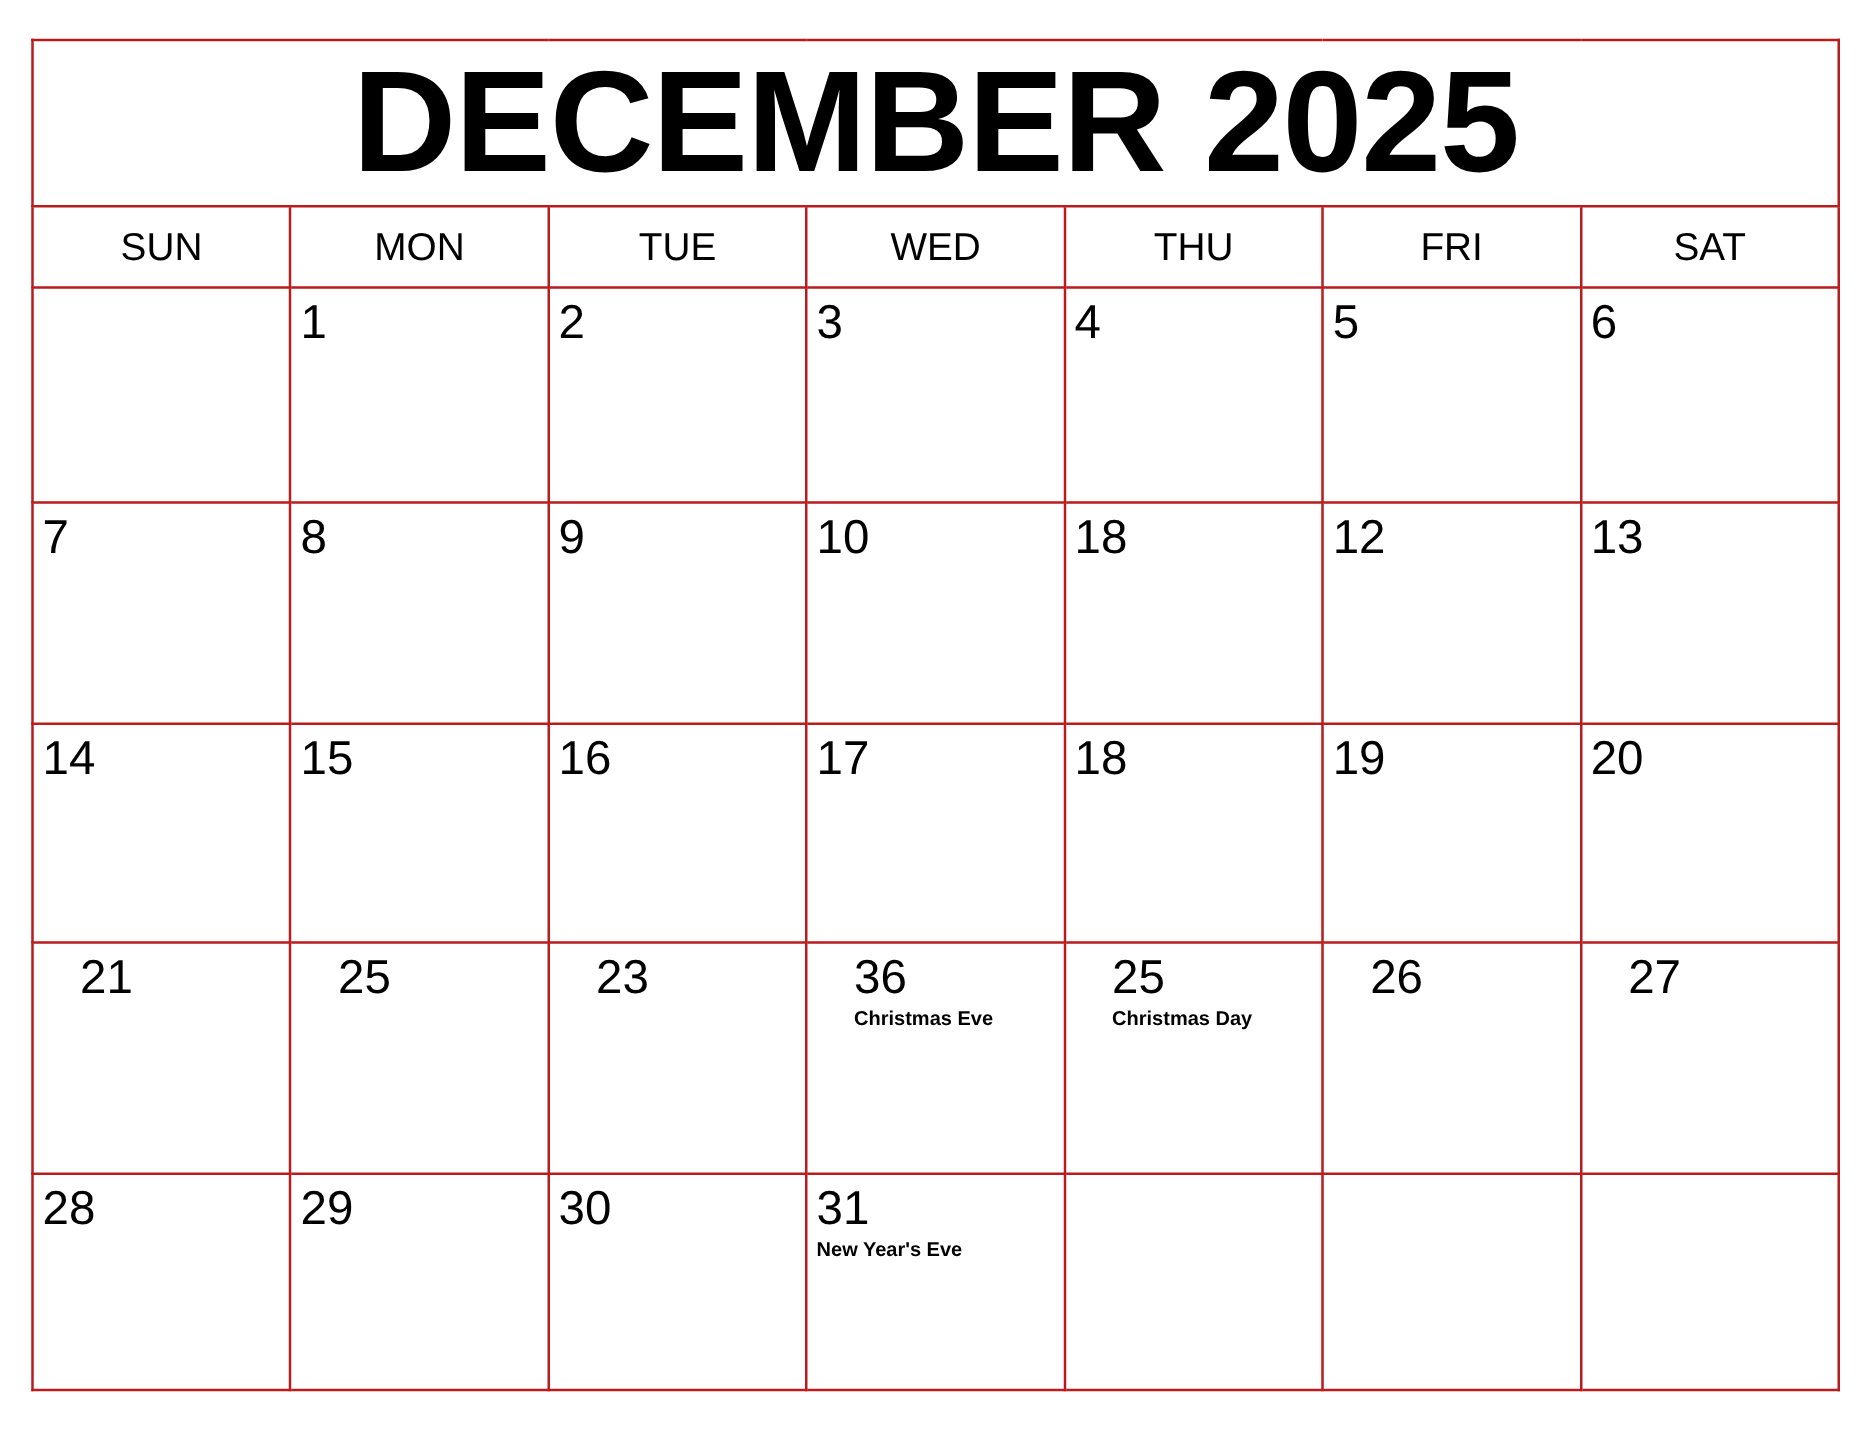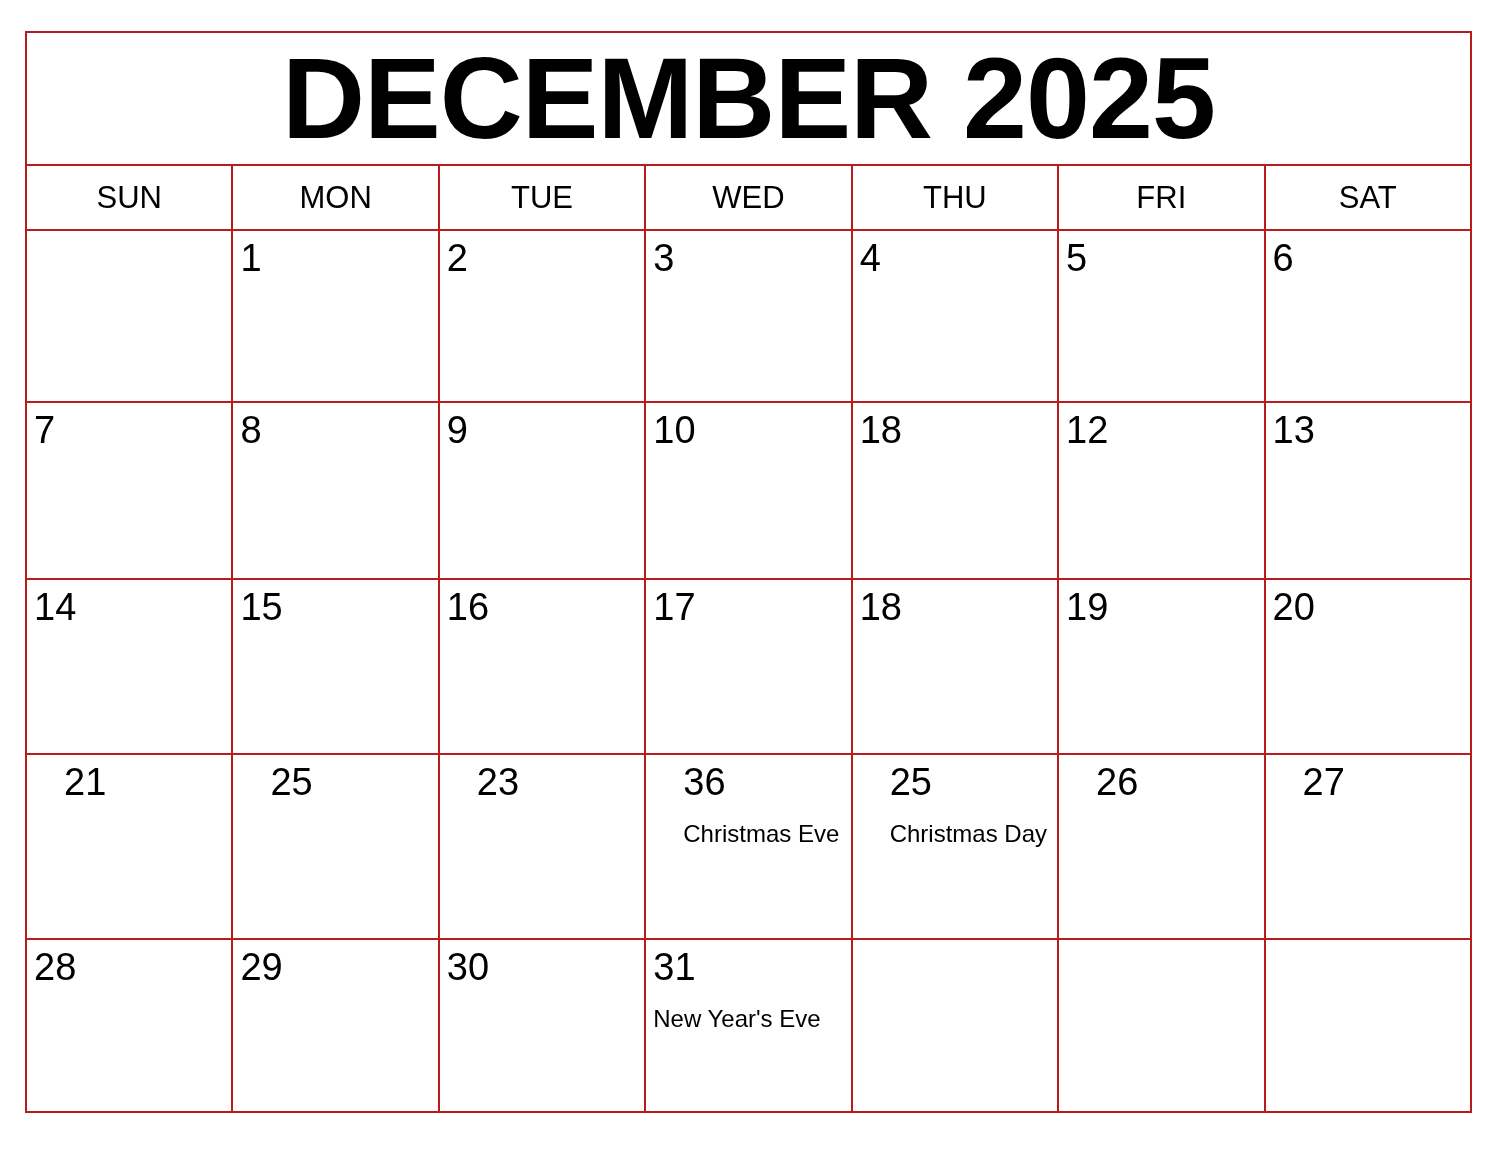--- a/index.html
+++ b/index.html
@@ -58,24 +58,24 @@
   tr.wk2 td { height: 170px; }
   tr.wk3 td { height: 168px; }
   tr.wk4 td { height: 178px; padding-left: 37px; }
   tr.wk5 td { height: 166px; }
   .num {
     font-size: 38px;
     line-height: 1.2;
     font-weight: normal;
   }
   .holiday {
-    font-size: 24px;
+    font-size: 16px;
     line-height: 1.15;
-    margin-top: 14px;
-    font-weight: normal;
+    margin-top: 1px;
+    font-weight: bold;
   }
   .footer {
     position: absolute;
     left: 25px;
     top: 1117px;
     width: 1447px;
     text-align: center;
     font-size: 25px;
     line-height: 1.2;
   }

